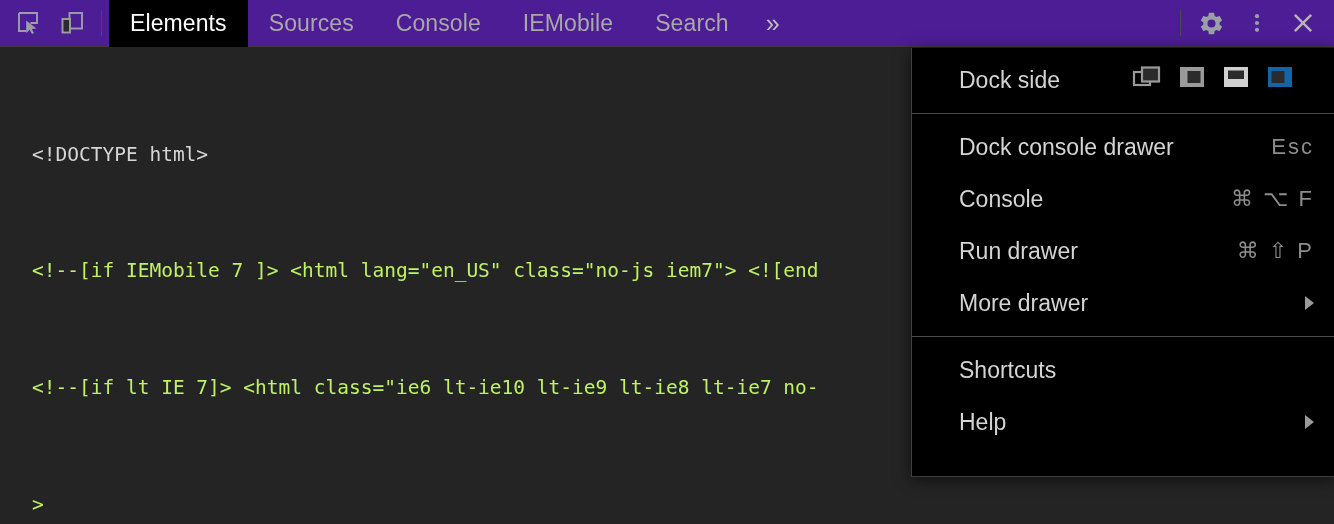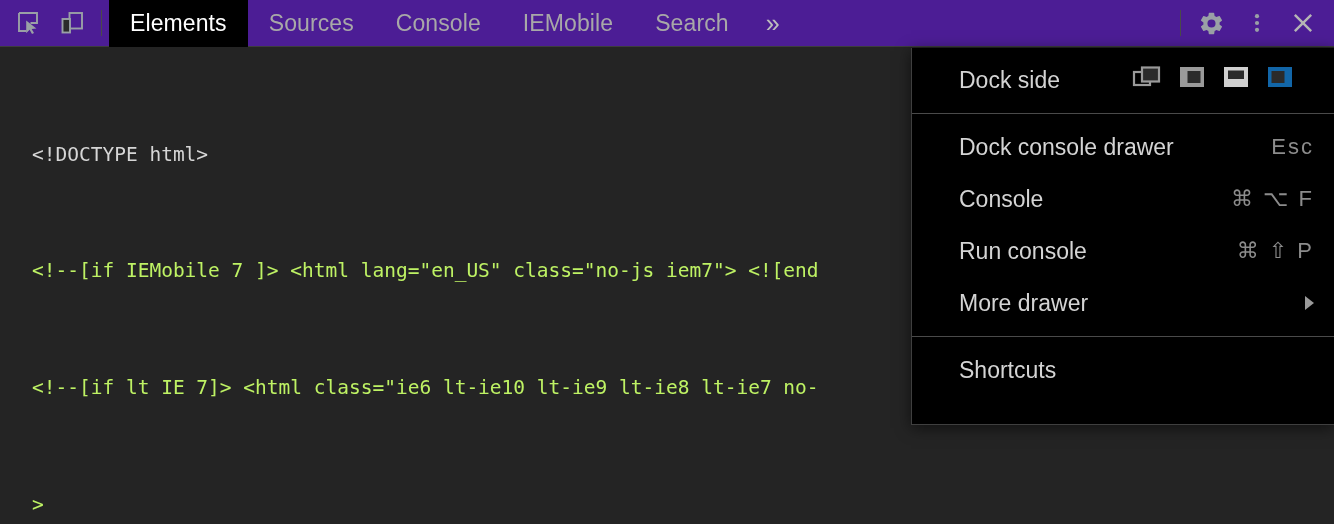--- a/index.html
+++ b/index.html
@@ -313,31 +313,35 @@
       <span class="menu-label">Dock console drawer</span>
       <span class="menu-shortcut">Esc</span>
     </div>
 
     <div class="menu-row">
       <span class="menu-label">Console</span>
       <span class="menu-shortcut">⌘ ⌥ F</span>
     </div>
 
     <div class="menu-row">
-      <span class="menu-label">Run console</span>
+      <span class="menu-label">Run drawer</span>
       <span class="menu-shortcut">⌘ ⇧ P</span>
     </div>
 
 
     <div class="menu-row">
       <span class="menu-label">More drawer</span>
       <span class="submenu-arrow"></span>
     </div>
 
     <div class="menu-sep"></div>
 
     <div class="menu-row">
       <span class="menu-label">Shortcuts</span>
     </div>
 
+    <div class="menu-row">
+      <span class="menu-label">Help</span>
+      <span class="submenu-arrow"></span>
+    </div>
   </div>
 
 </div>
 
 </body></html>

